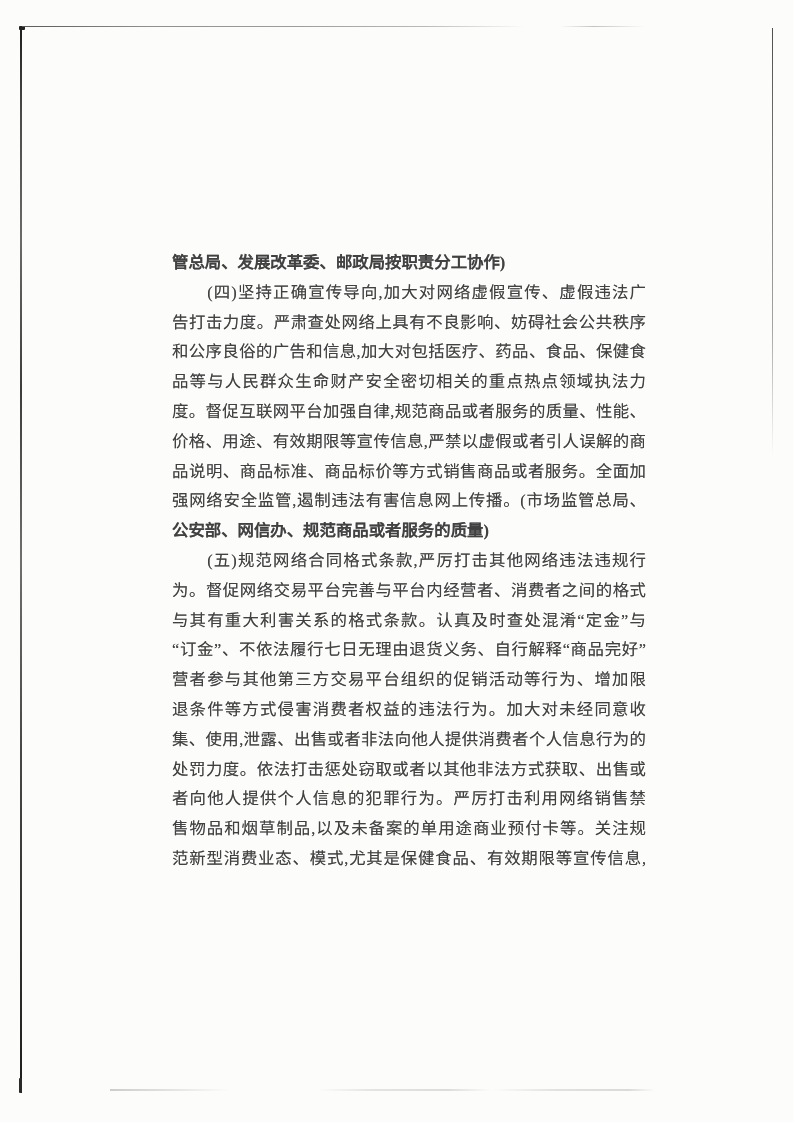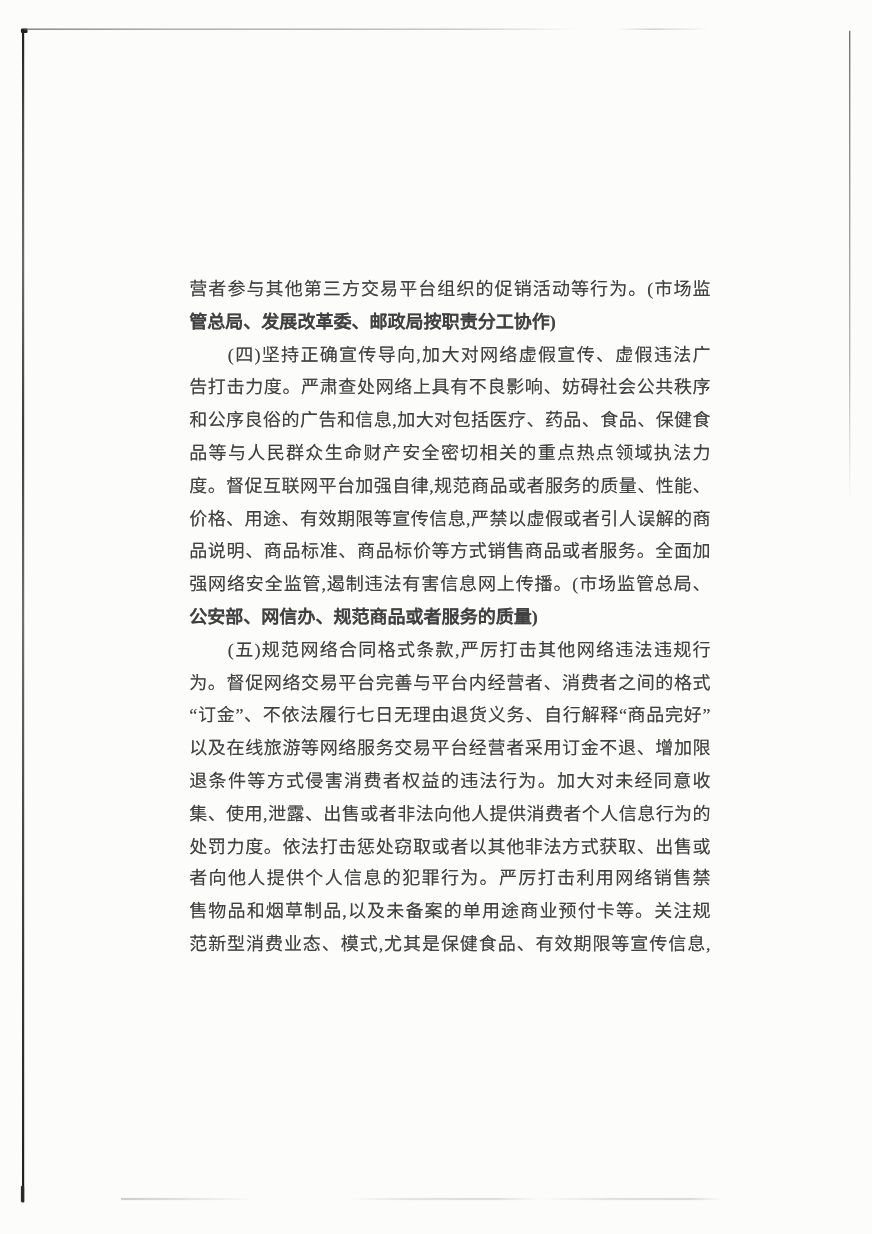--- a/index.html
+++ b/index.html
@@ -82,35 +82,35 @@
 <div class="page">
   <div class="frame-line frame-left"></div>
   <div class="frame-line frame-left-cap"></div>
   <div class="frame-line frame-corner"></div>
   <div class="frame-line frame-top"></div>
   <div class="frame-line frame-top-dash"></div>
   <div class="frame-line frame-right"></div>
   <div class="frame-line frame-bottom"></div>
 
   <div class="text-block">
-      <div class="t-line">营者参与其他第三方交易平台组织的促销活动等行为。(市场监</div>
       <div class="t-line para-end">管总局、发展改革委、邮政局按职责分工协作)</div>
       <div class="t-line">　　(四)坚持正确宣传导向,加大对网络虚假宣传、虚假违法广</div>
       <div class="t-line">告打击力度。严肃查处网络上具有不良影响、妨碍社会公共秩序</div>
       <div class="t-line">和公序良俗的广告和信息,加大对包括医疗、药品、食品、保健食</div>
       <div class="t-line">品等与人民群众生命财产安全密切相关的重点热点领域执法力</div>
       <div class="t-line">度。督促互联网平台加强自律,规范商品或者服务的质量、性能、</div>
       <div class="t-line">价格、用途、有效期限等宣传信息,严禁以虚假或者引人误解的商</div>
       <div class="t-line">品说明、商品标准、商品标价等方式销售商品或者服务。全面加</div>
       <div class="t-line">强网络安全监管,遏制违法有害信息网上传播。(市场监管总局、</div>
       <div class="t-line para-end">公安部、网信办、规范商品或者服务的质量)</div>
       <div class="t-line">　　(五)规范网络合同格式条款,严厉打击其他网络违法违规行</div>
       <div class="t-line">为。督促网络交易平台完善与平台内经营者、消费者之间的格式</div>
+      <div class="t-line">与其有重大利害关系的格式条款。认真及时查处混淆“定金”与</div>
       <div class="t-line">“订金”、不依法履行七日无理由退货义务、自行解释“商品完好”</div>
-      <div class="t-line">以及在线旅游等网络服务交易平台经营者采用订金不退、增加限</div>
+      <div class="t-line">营者参与其他第三方交易平台组织的促销活动等行为、增加限</div>
       <div class="t-line">退条件等方式侵害消费者权益的违法行为。加大对未经同意收</div>
       <div class="t-line">集、使用,泄露、出售或者非法向他人提供消费者个人信息行为的</div>
       <div class="t-line">处罚力度。依法打击惩处窃取或者以其他非法方式获取、出售或</div>
       <div class="t-line">者向他人提供个人信息的犯罪行为。严厉打击利用网络销售禁</div>
       <div class="t-line">售物品和烟草制品,以及未备案的单用途商业预付卡等。关注规</div>
       <div class="t-line">范新型消费业态、模式,尤其是保健食品、有效期限等宣传信息,</div>
     </div>
 </div>
 
 </body></html>

